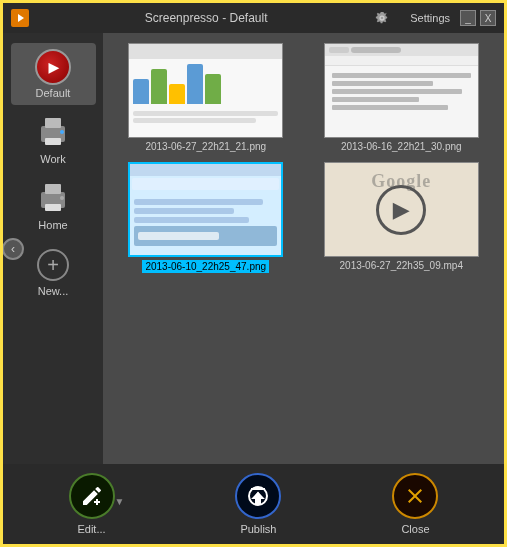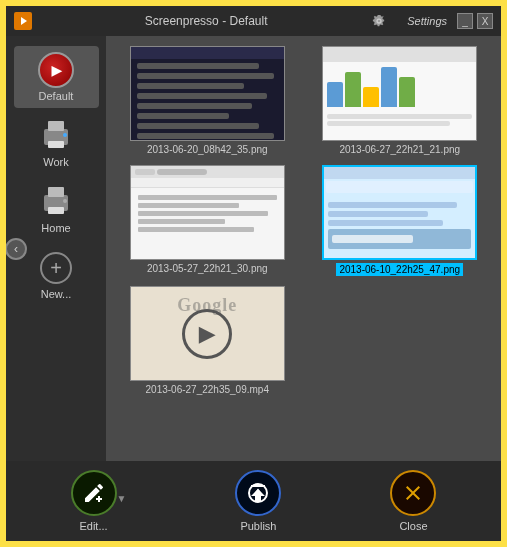--- a/index.html
+++ b/index.html
@@ -7,21 +7,21 @@
       width: 507px;
       height: 547px;
       background: #3a3a3a;
       font-family: Arial, sans-serif;
       overflow: hidden;
     }
 
     .window {
       width: 507px;
       height: 547px;
-      border: 6px solid #fde047;
+      border: 3px solid #fde047;
       background: #3a3a3a;
       display: flex;
       flex-direction: column;
       position: relative;
     }
 
     
     .titlebar {
       height: 30px;
       background: #2a2a2a;
@@ -48,21 +48,20 @@
     .titlebar-settings {
       display: flex;
       align-items: center;
       color: #cccccc;
       font-size: 11px;
       margin-right: 10px;
       cursor: pointer;
     }
     .titlebar-settings span {
       margin-left: 21px;
-      font-style: italic;
     }
     .titlebar-controls {
       display: flex;
       gap: 4px;
     }
     .titlebar-btn {
       width: 16px;
       height: 16px;
       background: #555;
       border: 1px solid #888;
@@ -389,36 +388,20 @@
       </div>
 
       <div class="sidebar-arrow">
         <span>‹</span>
       </div>
     </div>
 
     <div class="content-area">
       <div class="thumbnail-grid">
 
-        <div class="thumbnail-item">
-          <div class="thumbnail-img">
-            <div class="screenshot-content ss1">
-              <div style="height:12px;background:#2a2a4a;"></div>
-              <div class="ss1-line" style="width:80%;"></div>
-              <div class="ss1-line" style="width:90%;"></div>
-              <div class="ss1-line" style="width:70%;"></div>
-              <div class="ss1-line" style="width:85%;"></div>
-              <div class="ss1-line" style="width:75%;"></div>
-              <div class="ss1-line" style="width:60%;"></div>
-              <div class="ss1-line" style="width:80%;"></div>
-              <div class="ss1-line" style="width:90%;"></div>
-            </div>
-          </div>
-          <span class="thumbnail-label">2013-06-20_08h42_35.png</span>
-        </div>
 
 
         <div class="thumbnail-item">
           <div class="thumbnail-img">
             <div class="screenshot-content ss3">
               <div class="ss3-header"></div>
               <div style="display:flex;gap:2px;padding:5px 4px;align-items:flex-end;">
                 <div style="height:25px;width:16px;background:#5b9bd5;border-radius:2px 2px 0 0;"></div>
                 <div style="height:35px;width:16px;background:#70ad47;border-radius:2px 2px 0 0;"></div>
                 <div style="height:20px;width:16px;background:#ffc000;border-radius:2px 2px 0 0;"></div>
@@ -442,21 +425,21 @@
               <div style="height:10px;background:#f0f0f0;border-bottom:1px solid #ddd;"></div>
               <div class="ss4-content">
                 <div class="ss4-line"></div>
                 <div class="ss4-line" style="width:70%;"></div>
                 <div class="ss4-line" style="width:90%;"></div>
                 <div class="ss4-line" style="width:60%;"></div>
                 <div class="ss4-line" style="width:80%;"></div>
               </div>
             </div>
           </div>
-          <span class="thumbnail-label">2013-05-27_22h21_30.png</span>
+          <span class="thumbnail-label">2013-06-16_22h21_30.png</span>
         </div>
 
         <div class="thumbnail-item">
           <div class="thumbnail-img selected">
             <div class="screenshot-content" style="background:#d4eeff;">
               <div style="height:12px;background:#c0d8f0;"></div>
               <div style="height:12px;background:#e0f0ff;margin:2px;border-radius:2px;"></div>
               <div style="padding:4px;">
                 <div style="height:6px;background:#aac8e8;margin:3px 0;border-radius:2px;width:90%;"></div>
                 <div style="height:6px;background:#aac8e8;margin:3px 0;border-radius:2px;width:70%;"></div>

